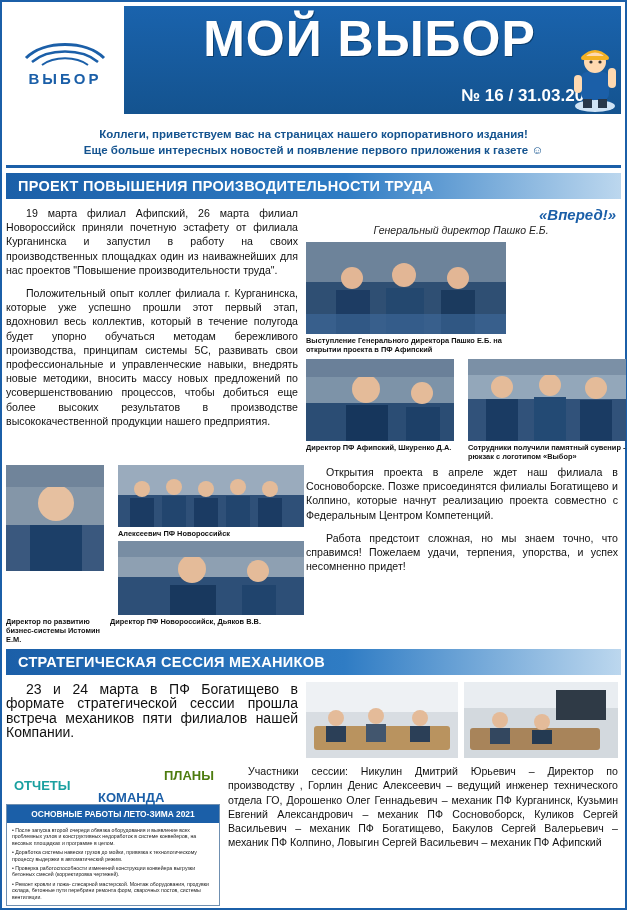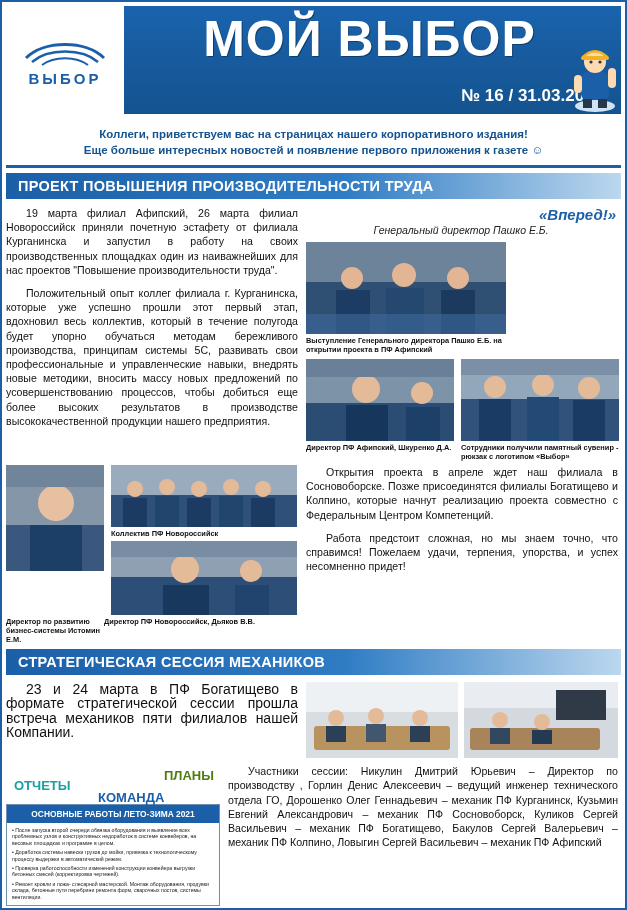--- a/index.html
+++ b/index.html
@@ -133,21 +133,21 @@
     position:relative;
     overflow:hidden;
   }
   .cap{
     font-size:7.4px;
     line-height:9px;
     font-weight:bold;
     color:#111;
     margin-top:2px;
   }
-  .row-photos{display:flex;gap:7px;}
+  .row-photos{display:flex;gap:14px;}
 
   
   .ph-inner{position:absolute;inset:0;}
 
   
   .mascot{
     position:absolute;
     right:4px;top:40px;
     width:52px;height:72px;
   }
@@ -373,37 +373,37 @@
                 <circle cx="120" cy="22" r="8" fill="#e4bb99"></circle>
                 <circle cx="152" cy="24" r="8" fill="#e4bb99"></circle>
                 <rect x="12" y="33" width="24" height="29" fill="#1b3b63"></rect>
                 <rect x="44" y="31" width="24" height="31" fill="#22456e"></rect>
                 <rect x="76" y="33" width="24" height="29" fill="#1b3b63"></rect>
                 <rect x="108" y="31" width="24" height="31" fill="#22456e"></rect>
                 <rect x="140" y="33" width="24" height="29" fill="#1b3b63"></rect>
               </svg>
             </div>
           </div>
-          <div class="cap">Коллектив ПФ Новороссийск</div>
+          <div class="cap">Алексеевич ПФ Новороссийск</div>
           <div class="photo" style="width:186px;height:74px;margin-top:3px;">
             <div class="ph-inner">
               <svg width="186" height="74" viewBox="0 0 186 74">
                 <rect width="186" height="74" fill="#8ea0b2"></rect>
                 <rect x="0" y="36" width="186" height="38" fill="#2d4f77"></rect>
                 <circle cx="74" cy="28" r="14" fill="#e4bb99"></circle>
                 <rect x="52" y="44" width="46" height="30" fill="#18385e"></rect>
                 <circle cx="140" cy="30" r="11" fill="#e4bb99"></circle>
                 <rect x="124" y="44" width="34" height="30" fill="#20446d"></rect>
                 <rect x="0" y="0" width="186" height="16" fill="#788da3"></rect>
               </svg>
             </div>
           </div>
         </div>
       </div>
-      <div style="display:flex;">
+      <div style="display:flex;gap:6px;">
         <div class="cap" style="width:98px;">Директор по развитию бизнес-системы Истомин Е.М.</div>
         <div class="cap" style="width:186px;">Директор ПФ Новороссийск, Дьяков В.В.</div>
       </div>
     </div>
 
     <div class="right">
       <p>Открытия проекта в апреле ждет наш филиала в Сосновоборске. Позже присоединятся филиалы Богатищево и Колпино, которые начнут реализацию проекта совместно с Федеральным Центром Компетенций.</p>
       <p>Работа предстоит сложная, но мы знаем точно, что справимся! Пожелаем удачи, терпения, упорства, и  успех несомненно придет!</p>
     </div>
   </div>

